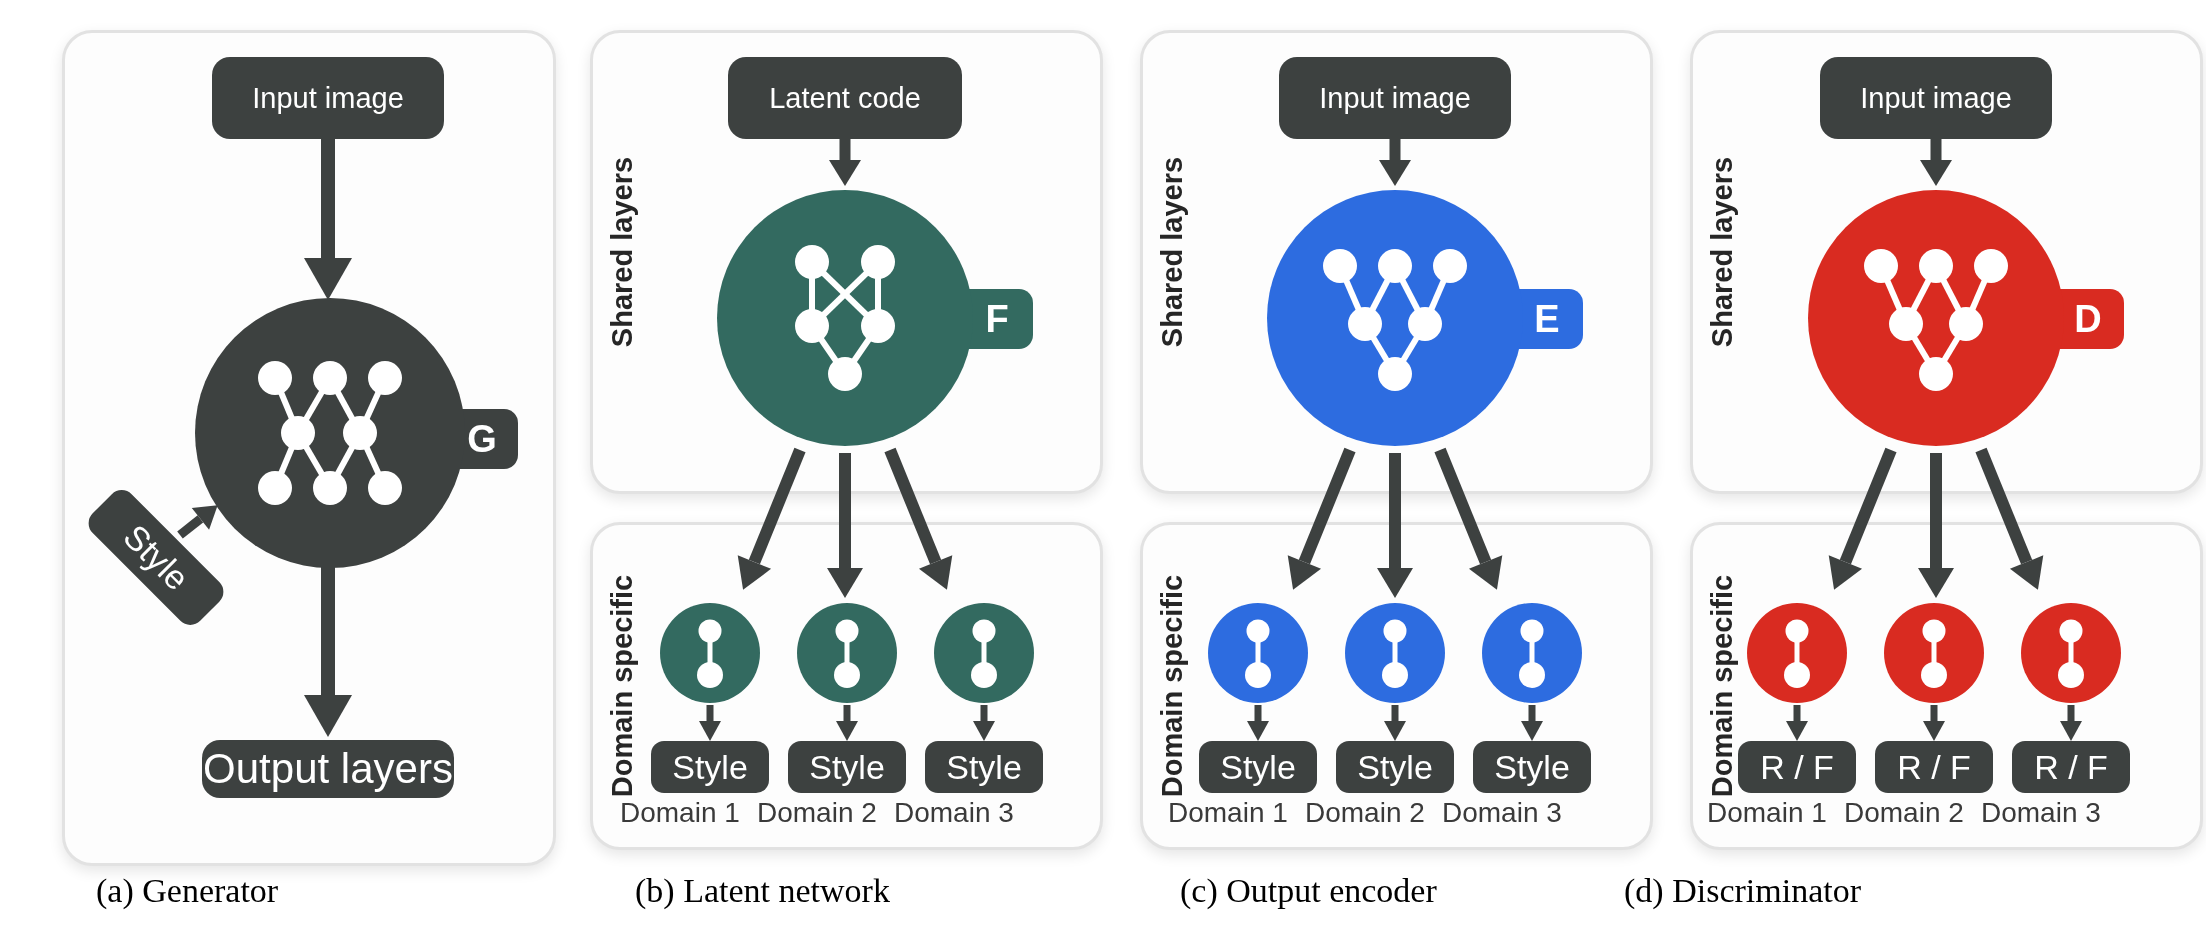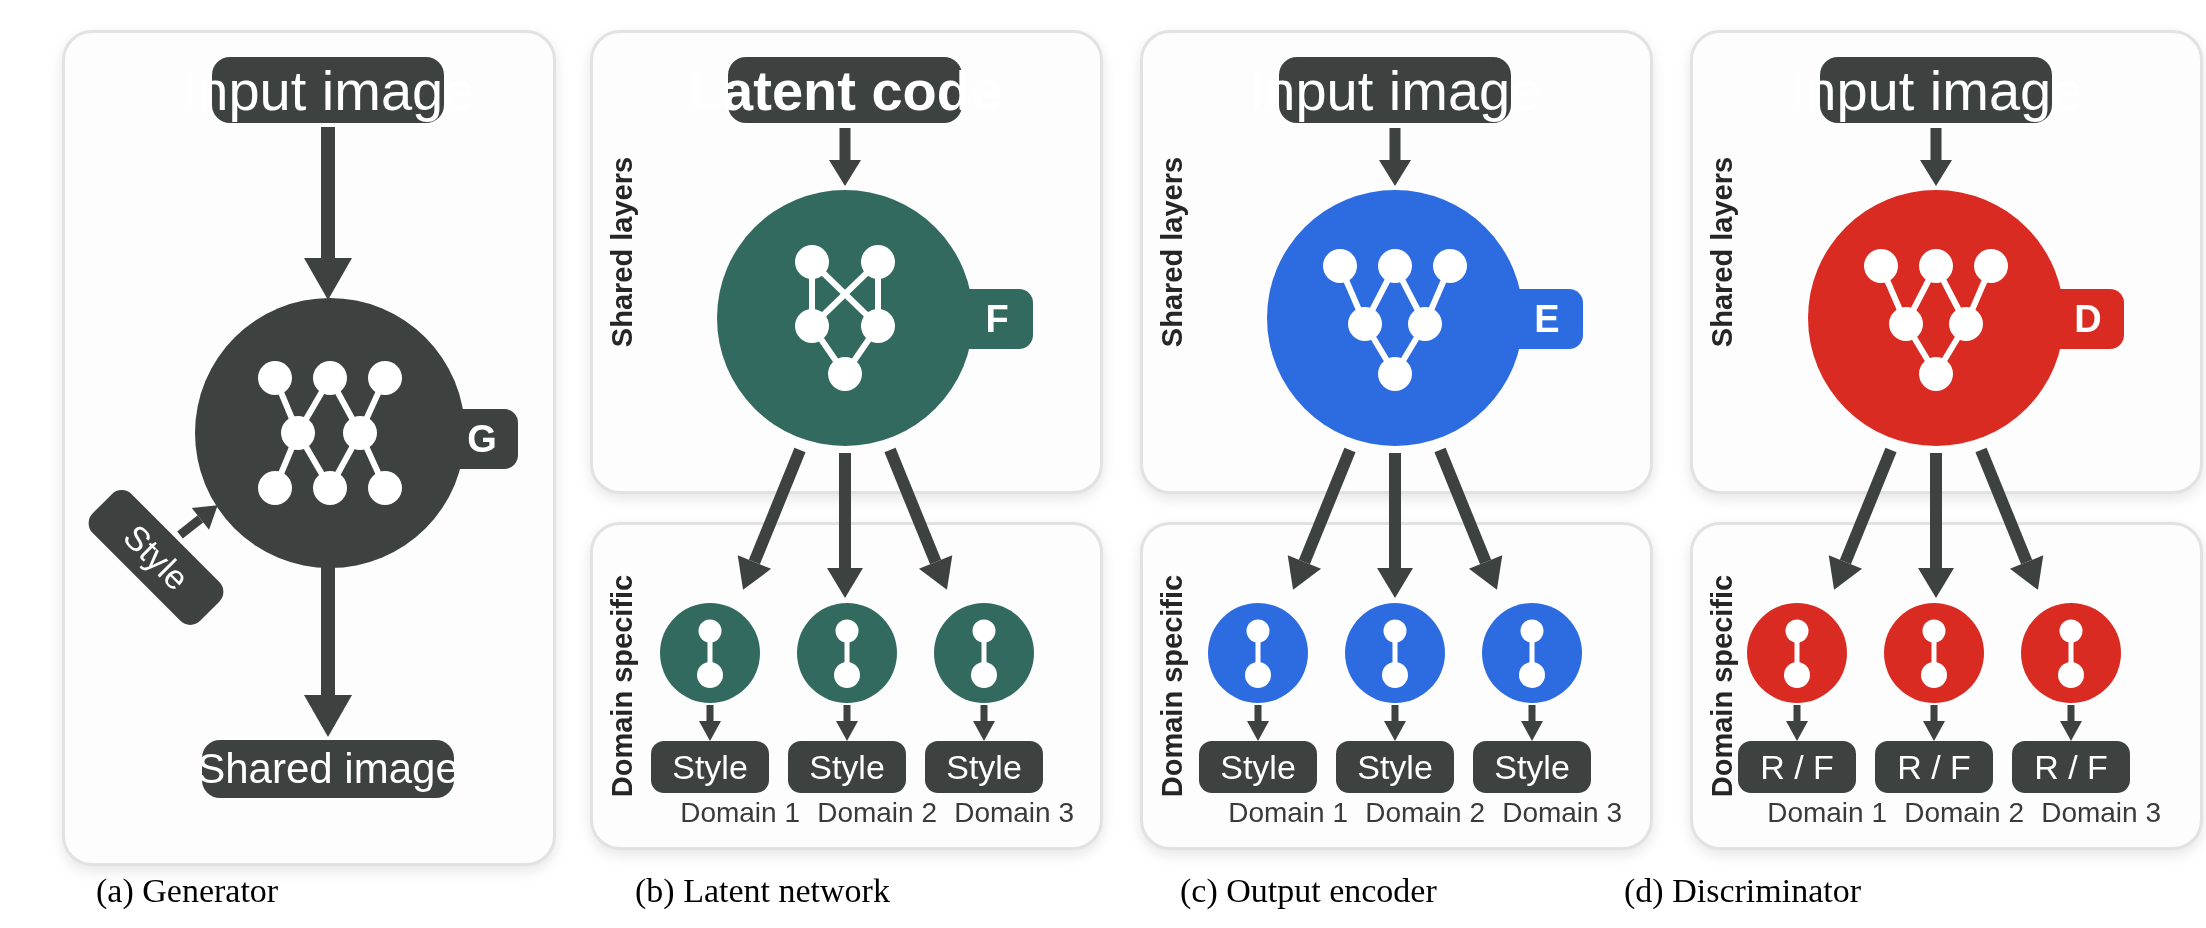--- a/index.html
+++ b/index.html
@@ -10,38 +10,38 @@
   .panel-box{
     position:absolute;background:#fdfdfd;border:3px solid #e2e2e2;
     border-radius:30px;box-shadow:0 5px 14px rgba(0,0,0,0.10);z-index:0;
   }
   #fig-svg{position:absolute;left:0;top:0;z-index:1;}
   .pill{
     position:absolute;background:#3d4140;color:#ffffff;z-index:2;
     display:flex;align-items:center;justify-content:center;
     font-family:"Liberation Sans",sans-serif;white-space:nowrap;
   }
-  .pill-top{height:66px;border-radius:18px;font-size:56px;}
+  .pill-top{height:82px;border-radius:18px;font-size:29px;}
   .pill-small{height:52px;border-radius:13px;font-size:34px;}
   .tab-letter{
     position:absolute;z-index:2;color:#fff;font-weight:bold;font-size:38px;
     width:64px;height:48px;line-height:48px;text-align:center;
   }
   .caption{
     position:absolute;z-index:2;font-family:"Liberation Serif",serif;
     font-size:34px;color:#000;width:420px;text-align:left;top:872px;
   }
   .vlabel{
     position:absolute;z-index:2;font-weight:bold;font-size:29px;color:#262626;
     width:300px;height:40px;line-height:40px;text-align:center;
     transform:rotate(-90deg);
   }
   .domain-label{
     position:absolute;z-index:2;font-size:28px;color:#3a3a3a;
-    width:180px;text-align:right;top:797px;
+    width:180px;text-align:left;top:797px;
   }
 </style>
 </head>
 <body>
 
 <div class="panel-box" style="left:62px;top:30px;width:488px;height:830px;"></div>
 <div class="panel-box" style="left:590px;top:30px;width:507px;height:458px;"></div>
 <div class="panel-box" style="left:590px;top:522px;width:507px;height:322px;"></div>
 <div class="panel-box" style="left:1140px;top:30px;width:507px;height:458px;"></div>
 <div class="panel-box" style="left:1140px;top:522px;width:507px;height:322px;"></div>
@@ -276,26 +276,26 @@
     <rect x="1931.5" y="631" width="5" height="44"></rect>
       <circle cx="1934" cy="631" r="11.5"></circle>
       <circle cx="1934" cy="675" r="13"></circle>
     <rect x="2068.5" y="631" width="5" height="44"></rect>
       <circle cx="2071" cy="631" r="11.5"></circle>
       <circle cx="2071" cy="675" r="13"></circle>
   </g>
 </svg>
 
 <div class="pill pill-top" style="left:212px;top:57px;width:232px;">Input image</div>
-<div class="pill pill-top" style="left:202px;top:740px;width:252px;height:58px;font-size:42px;">Shared image</div>
+<div class="pill pill-top" style="left:202px;top:740px;width:252px;height:58px;font-size:42px;">Output layers</div>
 <div class="pill" style="left:80px;top:530px;width:152px;height:55px;border-radius:14px;font-size:34px;transform:rotate(45deg);">Style</div>
 <div class="tab-letter" style="left:450px;top:415px;">G</div>
 <div class="caption" style="left:96px;">(a) Generator</div>
 
-<div class="pill pill-top" style="left:728px;top:57px;width:234px;font-weight:bold;">Latent code</div>
+<div class="pill pill-top" style="left:728px;top:57px;width:234px;">Latent code</div>
 <div class="vlabel" style="left:472px;top:232px;">Shared layers</div>
 <div class="vlabel" style="left:472px;top:666px;">Domain specific</div>
 <div class="tab-letter" style="left:965px;top:295px;">F</div>
 <div class="pill pill-small" style="left:651px;top:741px;width:118px;">Style</div>
 <div class="pill pill-small" style="left:788px;top:741px;width:118px;">Style</div>
 <div class="pill pill-small" style="left:925px;top:741px;width:118px;">Style</div>
 <div class="domain-label" style="left:620px;">Domain 1</div>
 <div class="domain-label" style="left:757px;">Domain 2</div>
 <div class="domain-label" style="left:894px;">Domain 3</div>
 <div class="caption" style="left:635px;">(b) Latent network</div>

